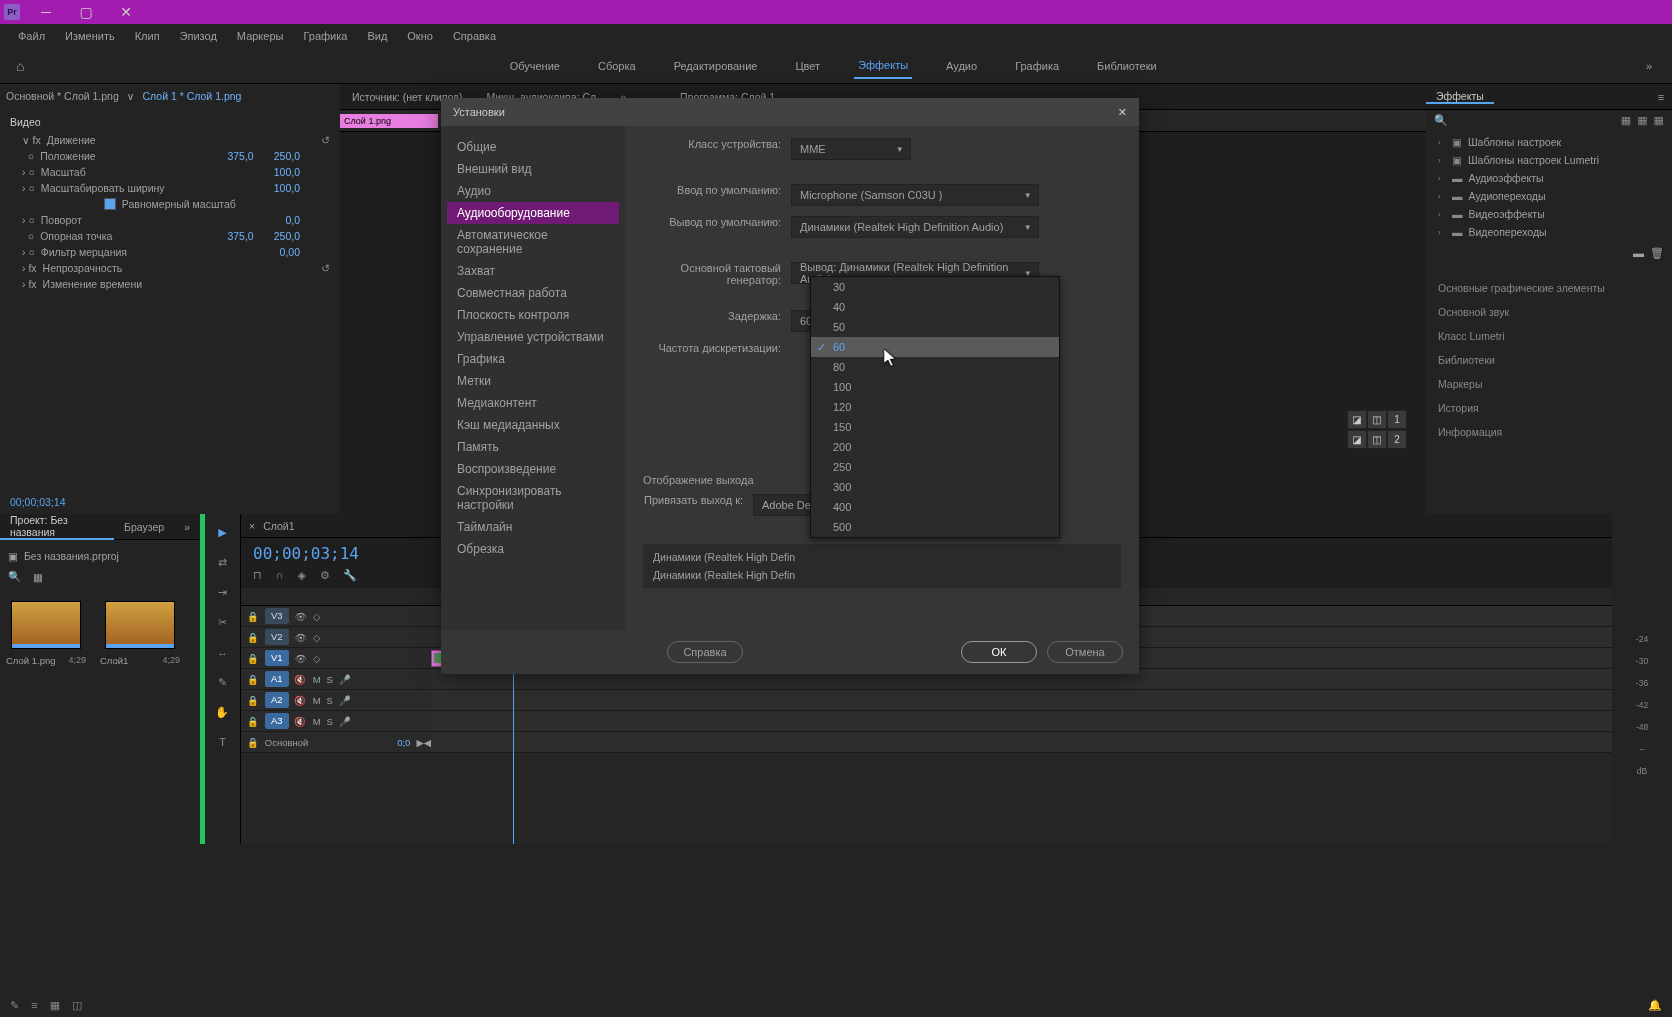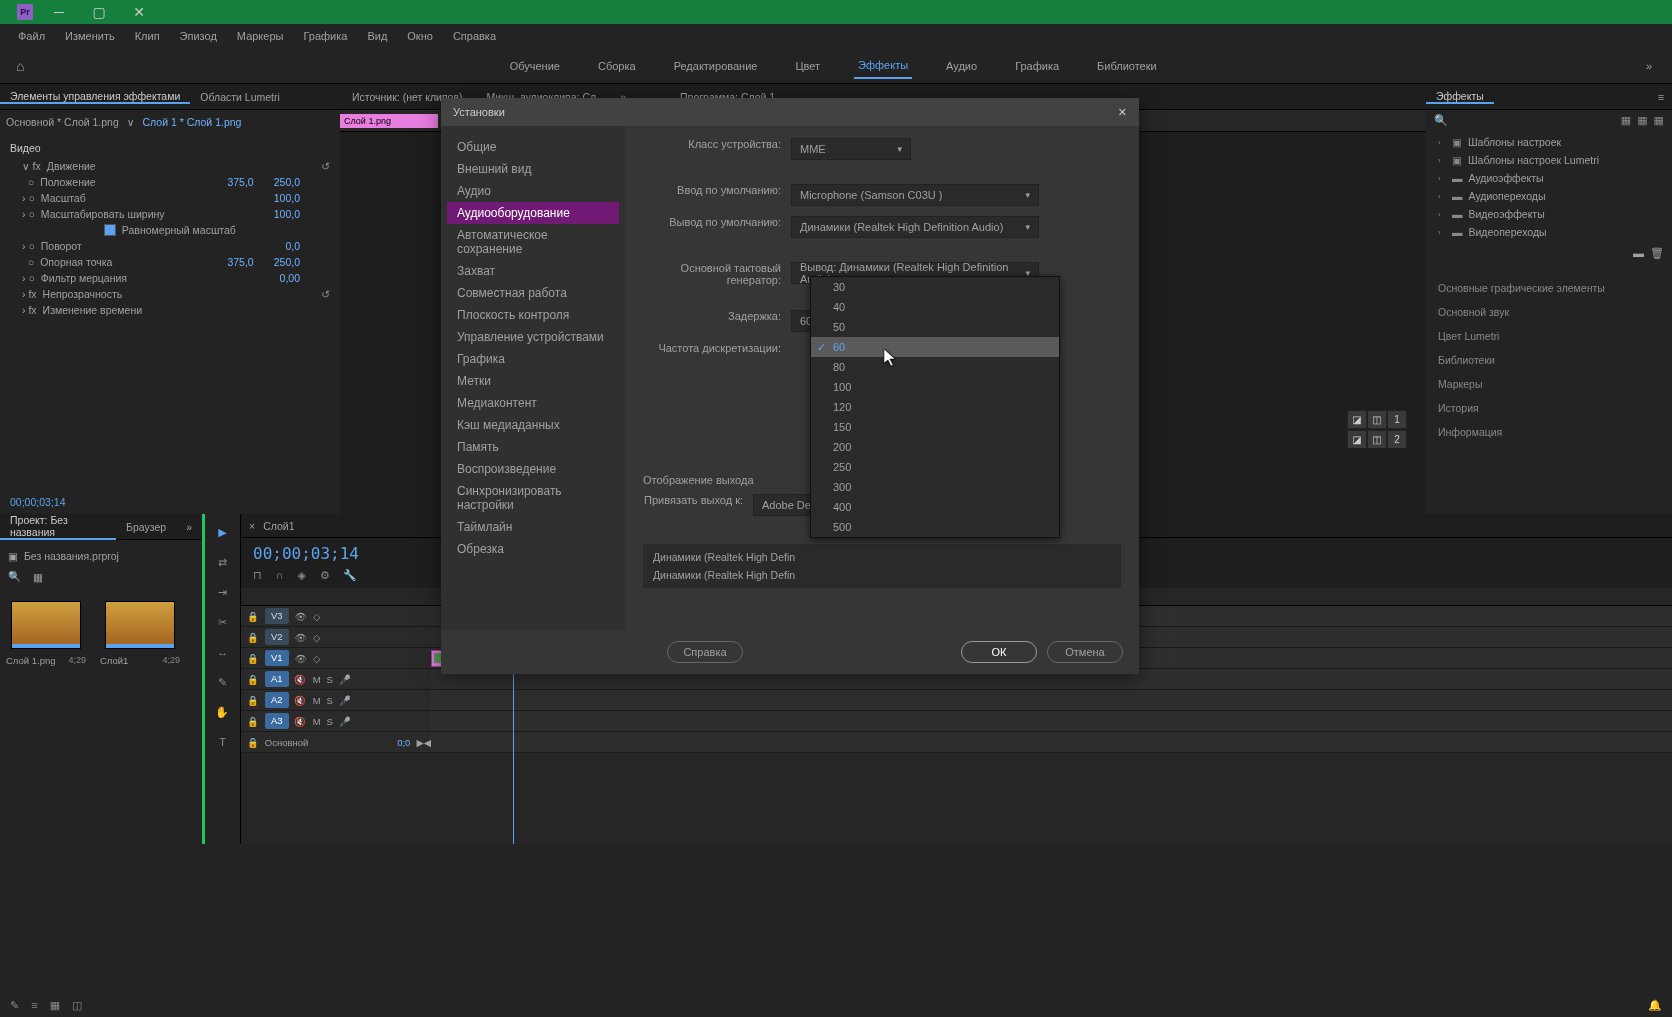--- a/index.html
+++ b/index.html
@@ -1,17 +1,17 @@
 <!DOCTYPE html>
 <html><head>
 <meta charset="utf-8">
 <style>
 * { margin:0; padding:0; box-sizing:border-box; font-family:'Segoe UI',Arial,sans-serif; }
 body { background:#232323; color:#a0a0a0; font-size:11px; overflow:hidden; width:1672px; height:1017px; user-select:none; }
-.titlebar { height:24px; background:#15803d; display:flex; align-items:center; padding-left:17px; color:#ccc; font-size:11px; }
+.titlebar { height:24px; background:#a21caf; display:flex; align-items:center; padding-left:4px; color:#ccc; font-size:11px; }
 .titlebar .app-icon { width:16px; height:16px; background:#8e5ec5; border-radius:2px; margin-right:6px; display:flex; align-items:center; justify-content:center; font-size:9px; font-weight:bold; color:#2a0a4a; }
 .titlebar .title { flex:1; }
 .titlebar .win-btn { width:40px; height:24px; display:flex; align-items:center; justify-content:center; color:#ccc; cursor:pointer; font-size:14px; }
 .menubar { height:24px; background:#232323; display:flex; align-items:center; padding-left:8px; font-size:11px; }
 .menubar span { padding:0 10px; cursor:pointer; }
 .topbar { height:36px; background:#232323; display:flex; align-items:center; border-bottom:1px solid #000; }
 .home-icon { padding:0 16px; font-size:14px; }
 .workspaces { flex:1; display:flex; align-items:center; justify-content:center; gap:30px; }
 .workspaces span { cursor:pointer; padding:6px 4px; }
 .workspaces .active { color:#5aa3f0; border-bottom:2px solid #5aa3f0; }
@@ -39,21 +39,21 @@
 .right-panel .panel-tabs { background:#1e1e1e; }
 .eff-search { padding:4px 8px; display:flex; align-items:center; gap:6px; }
 .eff-search .si { color:#888; }
 .eff-tree { padding:2px 8px; }
 .eff-tree .item { padding:3px 4px; display:flex; align-items:center; gap:6px; cursor:pointer; font-size:10.5px; }
 .eff-tree .fold { color:#888; font-size:8px; width:8px; }
 .eff-tree .folder-ic { color:#888; }
 .rstack { margin-top:12px; }
 .rstack .rlink { padding:6px 12px; color:#888; cursor:pointer; font-size:10.5px; }
 .bottom { height:330px; display:flex; background:#232323; }
-.proj-panel { width:205px; background:#232323; display:flex; flex-direction:column; border-right:3px solid #22c55e; }
+.proj-panel { width:205px; background:#232323; display:flex; flex-direction:column; border-right:5px solid #22c55e; }
 .proj-panel .panel-tabs { background:#1e1e1e; }
 .proj-body { padding:6px; flex:1; }
 .proj-row { display:flex; align-items:center; gap:6px; padding:4px 2px; font-size:10.5px; }
 .bins { display:flex; gap:14px; margin-top:14px; }
 .bin-item { width:80px; text-align:center; }
 .bin-thumb { width:70px; height:48px; background:linear-gradient(#d0a040,#a06020); margin:0 auto 6px; border:1px solid #000; position:relative; }
 .bin-thumb:after { content:''; position:absolute; bottom:0; left:0; right:0; height:4px; background:#5aa3f0; }
 .bin-name { font-size:9.5px; white-space:nowrap; }
 .bin-dur { font-size:9px; color:#888; text-align:right; }
 .tools-col { width:36px; background:#232323; display:flex; flex-direction:column; align-items:center; padding-top:8px; gap:10px; border-right:1px solid #000; }
@@ -138,24 +138,20 @@
     <span class="active">Эффекты</span>
     <span>Аудио</span>
     <span>Графика</span>
     <span>Библиотеки</span>
   </div>
   <div class="ws-arrow">»</div>
 </div>
 
 <div class="mid">
   <div class="left-panel">
-    <div class="panel-tabs">
-      <span class="active">Элементы управления эффектами</span>
-      <span>Области Lumetri</span>
-    </div>
     <div class="clip-path">
       <span>Основной * Слой 1.png</span>
       <span>∨</span>
       <span class="link">Слой 1 * Слой 1.png</span>
     </div>
     <div class="effect-tree">
       <div class="hdr">Видео</div>
       <div class="row">∨ fx <span>Движение</span><span class="reset">↺</span></div>
       <div class="row">&nbsp;&nbsp;○ <span>Положение</span><span class="val">
             <span>375,0</span>
@@ -243,21 +239,21 @@
           <span>Видеопереходы</span>
         </div>
     </div>
     <div style="display:flex;justify-content:flex-end;padding:4px 8px;gap:6px">
       <span>▬</span>
       <span>🗑</span>
     </div>
     <div class="rstack">
       <div class="rlink">Основные графические элементы</div>
       <div class="rlink">Основной звук</div>
-      <div class="rlink">Цвет Lumetri</div>
+      <div class="rlink">Класс Lumetri</div>
       <div class="rlink">Библиотеки</div>
       <div class="rlink">Маркеры</div>
       <div class="rlink">История</div>
       <div class="rlink">Информация</div>
     </div>
   </div>
 </div>
 
 <div class="bottom">
   <div class="proj-panel">
@@ -391,20 +387,29 @@
             <span>Основной</span>
             <span style="margin-left:auto;color:#6fb3ff">0;0</span>
             <span>▶◀</span>
           </div>
           <div class="track-body"></div>
         </div>
       <div class="playhead-line"></div>
     </div>
   </div>
 
+  <div class="audio-meter">
+    <span>-24</span>
+    <span>-30</span>
+    <span>-36</span>
+    <span>-42</span>
+    <span>-48</span>
+    <span>--</span>
+    <span>dB</span>
+  </div>
 </div>
 
 <div class="panel-controls">
   <div class="pc-btn">◪</div>
   <div class="pc-btn">◫</div>
   <div class="pc-btn">1</div>
   <div class="pc-btn">◪</div>
   <div class="pc-btn">◫</div>
   <div class="pc-btn">2</div>
 </div>

